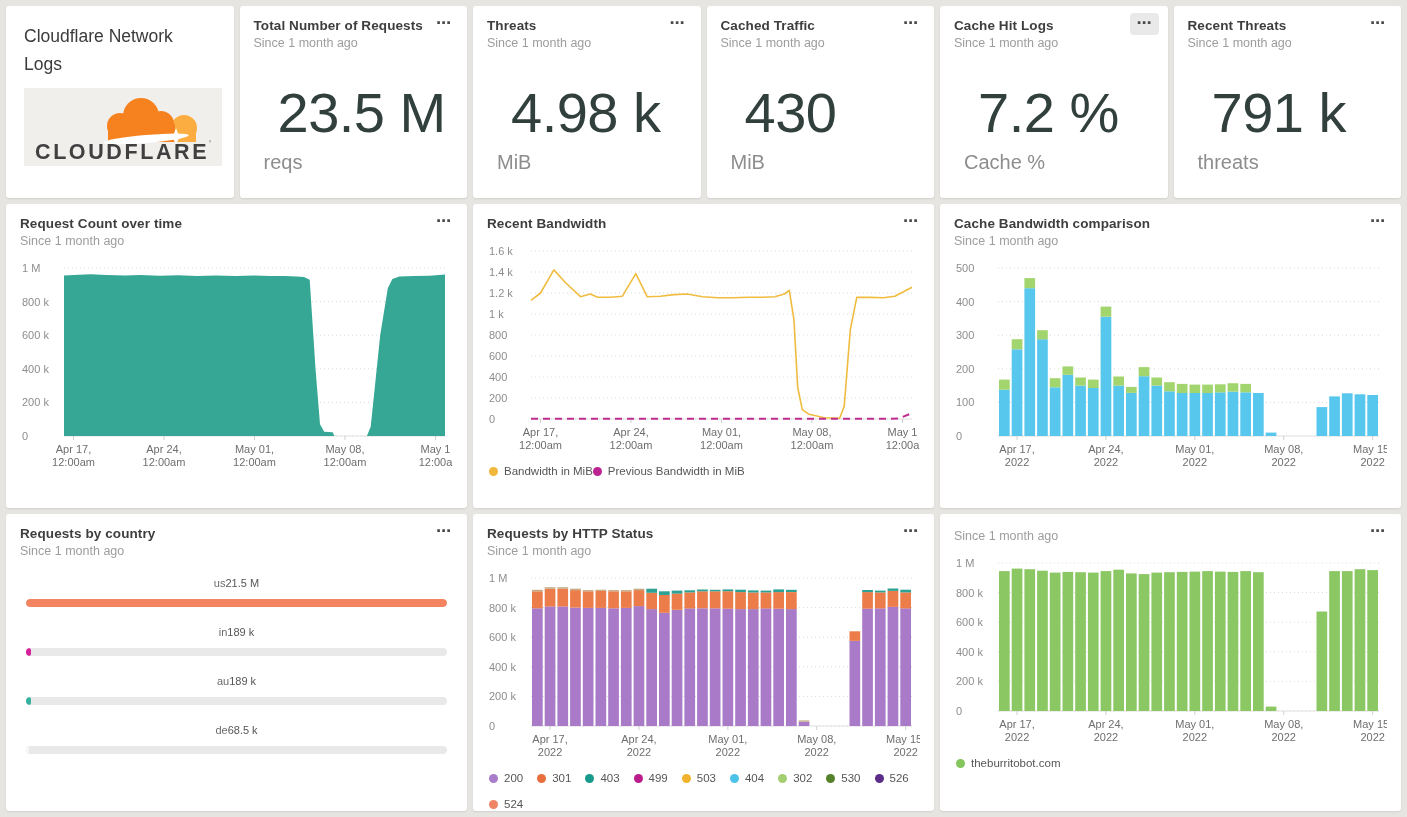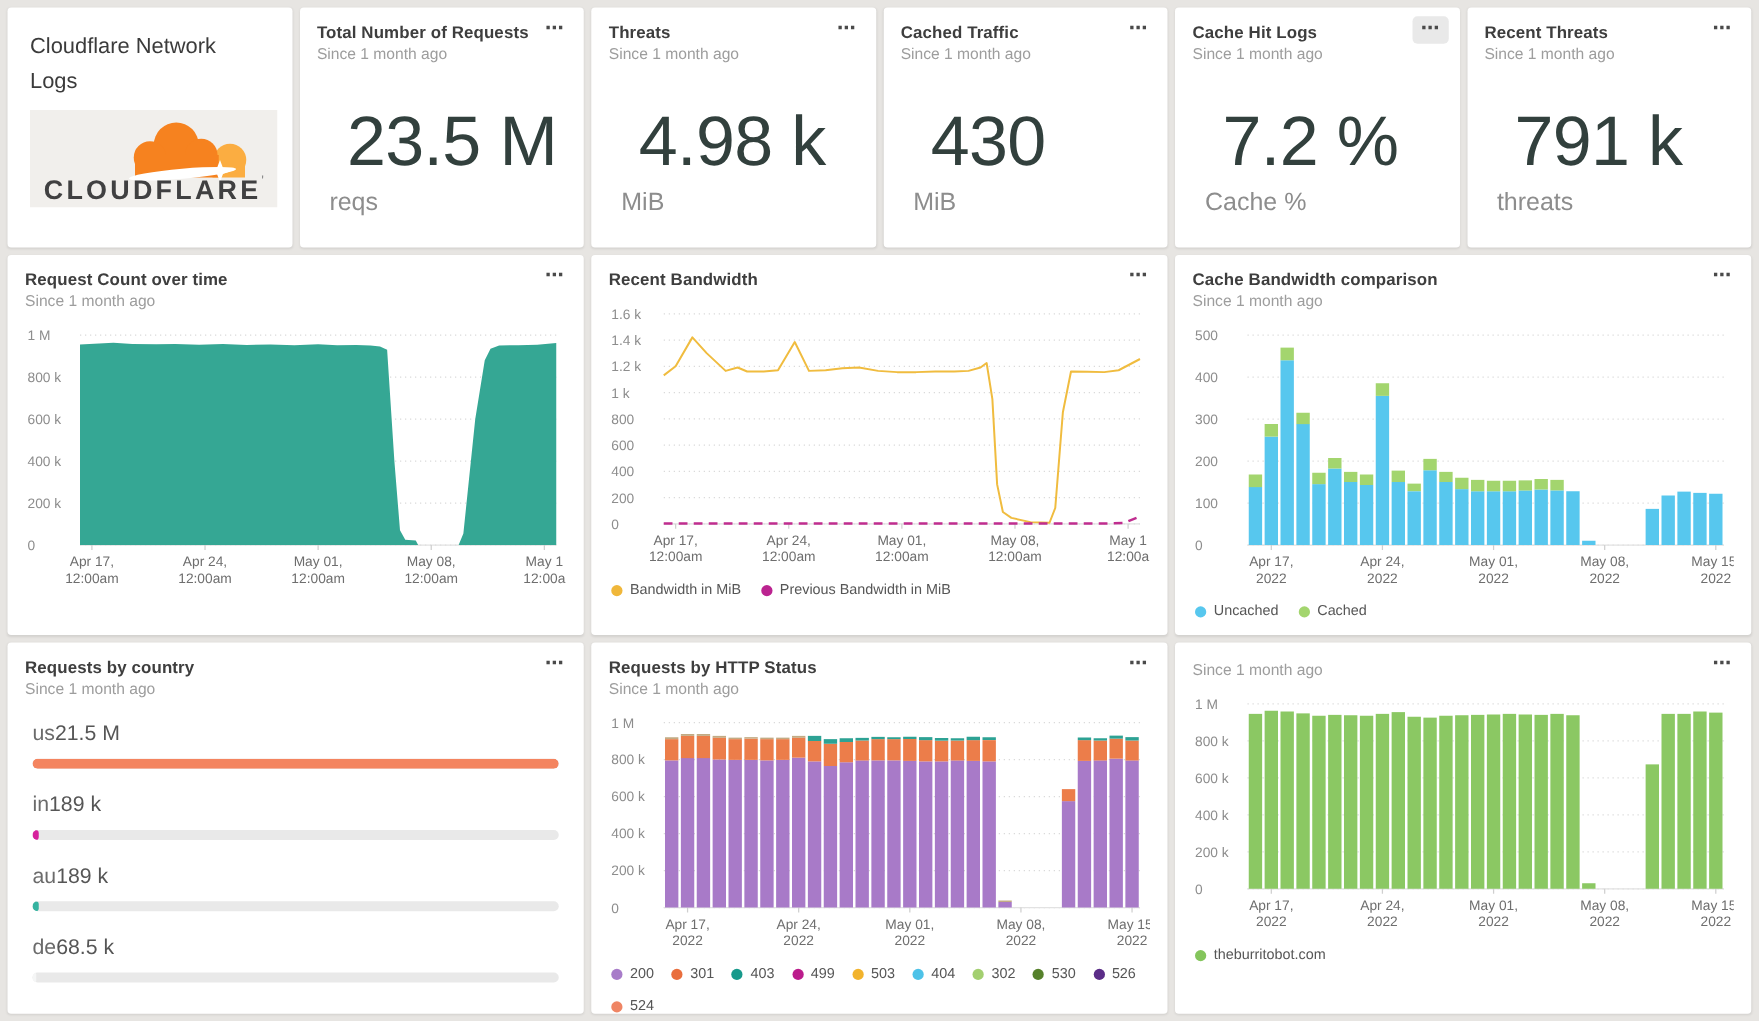--- a/index.html
+++ b/index.html
@@ -10,25 +10,25 @@
   .c-title{font-size:13.5px;font-weight:700;color:#3e3e3e;letter-spacing:.1px}
   .c-sub{font-size:12.5px;color:#9d9d9d;margin-top:3px}
   .menu{position:absolute;top:7px;right:9px;font-size:15px;font-weight:700;color:#4a4a4a;padding:1px 7px 3px;border-radius:4px;cursor:pointer;line-height:18px}
   .menu.hl{background:#e9e9e9}
   .stat-val{font-size:56px;color:#32403d;margin:30px 0 6px 24px;letter-spacing:-.5px;white-space:nowrap}
   .stat-unit{font-size:20px;color:#8d8d8d;margin-left:10px}
   .logo-title{font-size:17.5px;color:#3b3b3b;line-height:28px;padding:4px 0 0 4px;width:190px}
   .logo-box{margin:10px 0 0 4px;line-height:0}
   .chart{margin-top:8px}
   svg text{font-family:"Liberation Sans","DejaVu Sans",sans-serif}
-  .legend{display:flex;gap:16px;align-items:center;margin:2px 0 0 2px;flex-wrap:wrap}
+  .legend{display:flex;align-items:center;margin:2px 0 0 2px;flex-wrap:wrap}
   .legend .li{display:flex;align-items:center;gap:6px;font-size:11.5px;color:#565656;cursor:pointer}
   .legend .dot{width:9px;height:9px;border-radius:50%;flex:none}
   .crow{margin:0 6px}
-  .crow .top{display:flex;justify-content:flex-start;font-size:17px;color:#6b6b6b;margin:19px 0 10px}
+  .crow .top{display:flex;justify-content:center;font-size:11px;color:#6b6b6b;margin:19px 0 10px}
   .crow .val{color:#565656}
   .crow .track{height:8px;border-radius:4px;background:#e9e9e9;position:relative;overflow:hidden}
   .crow .fill{position:absolute;left:0;top:0;bottom:0;border-radius:4px;min-width:3px}
 </style>
 </head>
 <body>
 
 <div class="dash">
 
   <div class="card">
@@ -254,30 +254,20 @@
           <rect x="286.3" y="136.3" width="10.7" height="43.7" fill="#57c7ee"></rect>
           <rect x="286.3" y="127.9" width="10.7" height="8.4" fill="#a3d56e"></rect>
           <rect x="299.0" y="137.0" width="10.7" height="43.0" fill="#57c7ee"></rect>
           <rect x="311.7" y="176.6" width="10.7" height="3.4" fill="#57c7ee"></rect>
           <rect x="362.5" y="151.1" width="10.7" height="28.9" fill="#57c7ee"></rect>
           <rect x="375.2" y="140.4" width="10.7" height="39.6" fill="#57c7ee"></rect>
           <rect x="387.9" y="137.3" width="10.7" height="42.7" fill="#57c7ee"></rect>
           <rect x="400.6" y="138.3" width="10.7" height="41.7" fill="#57c7ee"></rect>
           <rect x="413.3" y="139.0" width="10.7" height="41.0" fill="#57c7ee"></rect>
         </svg></div>
-    <div class="legend" id="legend2">
-        <span class="li">
-          <span class="dot" style="background: rgb(87, 199, 238);"></span>
-          <span>Uncached</span>
-        </span>
-        <span class="li">
-          <span class="dot" style="background: rgb(163, 213, 110);"></span>
-          <span>Cached</span>
-        </span>
-      </div>
   </div>
 
   <div class="card span2">
     <div class="c-title">Requests by country</div>
     <div class="c-sub">Since 1 month ago</div>
     <div class="menu">⋯</div>
     <div id="country-rows">
         <div class="crow">
           <div class="top">
             <span>us</span>

